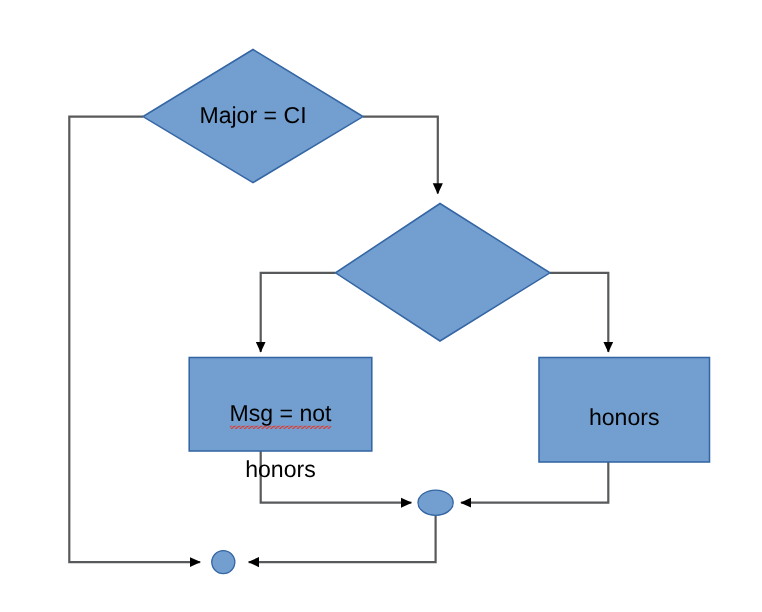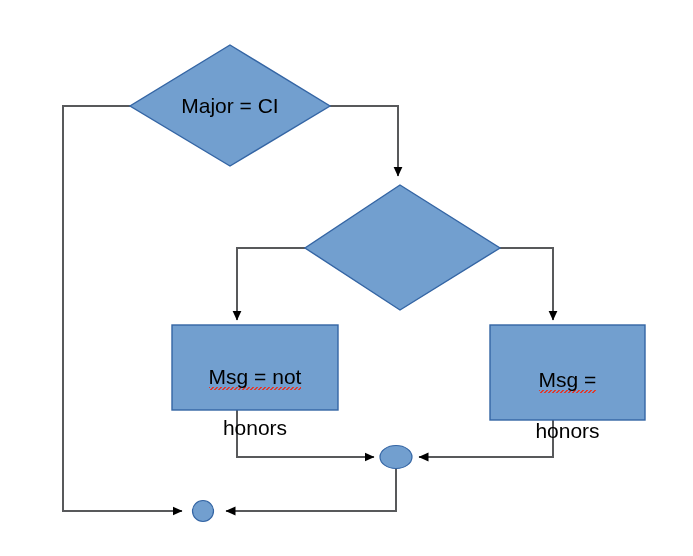--- a/index.html
+++ b/index.html
@@ -96,17 +96,16 @@
 
   <div class="node-label" style="left:130px; top:93px; width:200px;">Major = CI</div>
 
 
   <div class="node-label" style="left:172px; top:338px; width:166px;">
     <div><span class="spell">Msg = not</span></div>
     <div>honors</div>
   </div>
 
   <div class="node-label" style="left:490px; top:341px; width:155px;">
-    <div><span class="spell">Msg =</span></div>
     <div>honors</div>
   </div>
 
 </div>
 
 </body></html>

